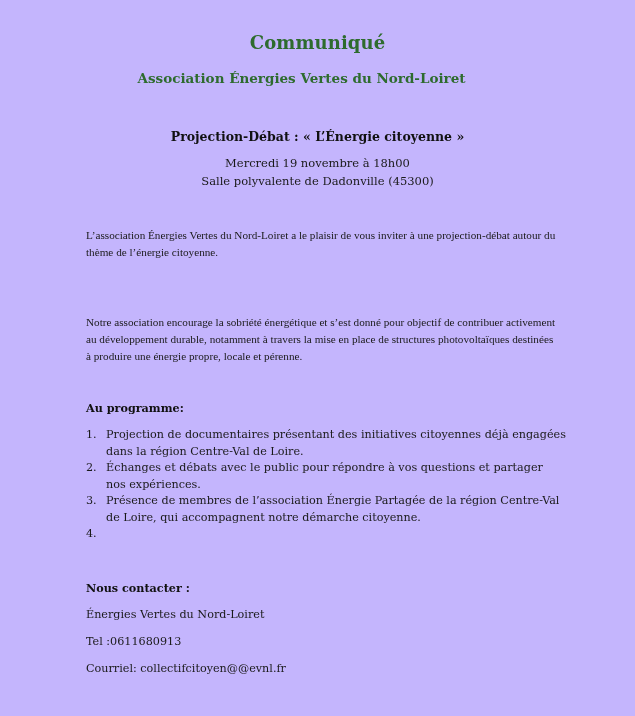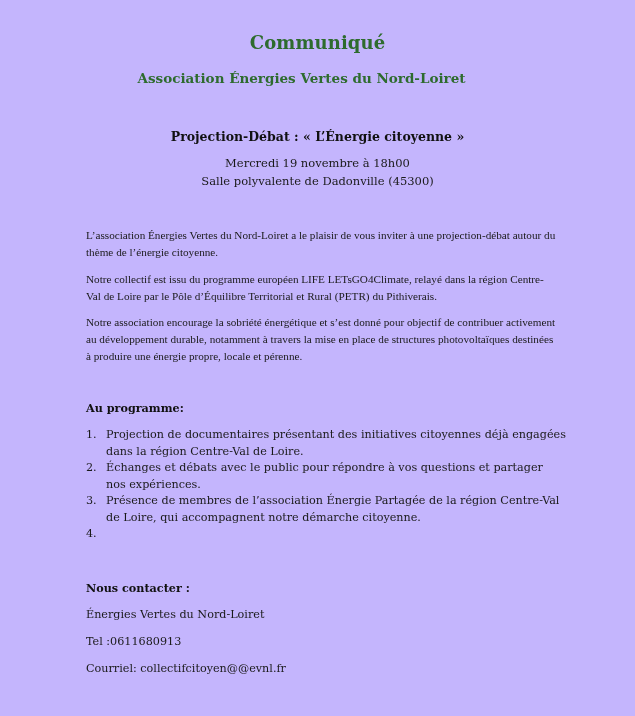--- a/index.html
+++ b/index.html
@@ -44,21 +44,20 @@
 
 <div class="page">
   <div class="title">Communiqué</div>
   <div class="subtitle">Association Énergies Vertes du Nord-Loiret</div>
 
   <div class="event-title">Projection-Débat : « L’Énergie citoyenne »</div>
   <div class="event-line" style="top:156px;">Mercredi 19 novembre à 18h00</div>
   <div class="event-line" style="top:174px;">Salle polyvalente de Dadonville (45300)</div>
 
   <p class="para" style="top:227px;">L’association Énergies Vertes du Nord-Loiret a le plaisir de vous inviter à une projection-débat autour du thème de l’énergie citoyenne.</p>
-  <p class="para" style="top:271px;">Notre collectif est issu du programme européen LIFE LETsGO4Climate, relayé dans la région Centre-Val de Loire par le Pôle d’Équilibre Territorial et Rural (PETR) du Pithiverais.</p>
   <p class="para" style="top:314px;">Notre association encourage la sobriété énergétique et s’est donné pour objectif de contribuer activement au développement durable, notamment à travers la mise en place de structures photovoltaïques destinées à produire une énergie propre, locale et pérenne.</p>
 
   <div class="heading" style="top:401px;">Au programme:</div>
   <ul class="list" style="top:427px;">
     <li>
       <span class="num">1.</span>
       <span>Projection de documentaires présentant des initiatives citoyennes déjà engagées dans la région Centre-Val de Loire.</span>
     </li>
     <li>
       <span class="num">2.</span>

